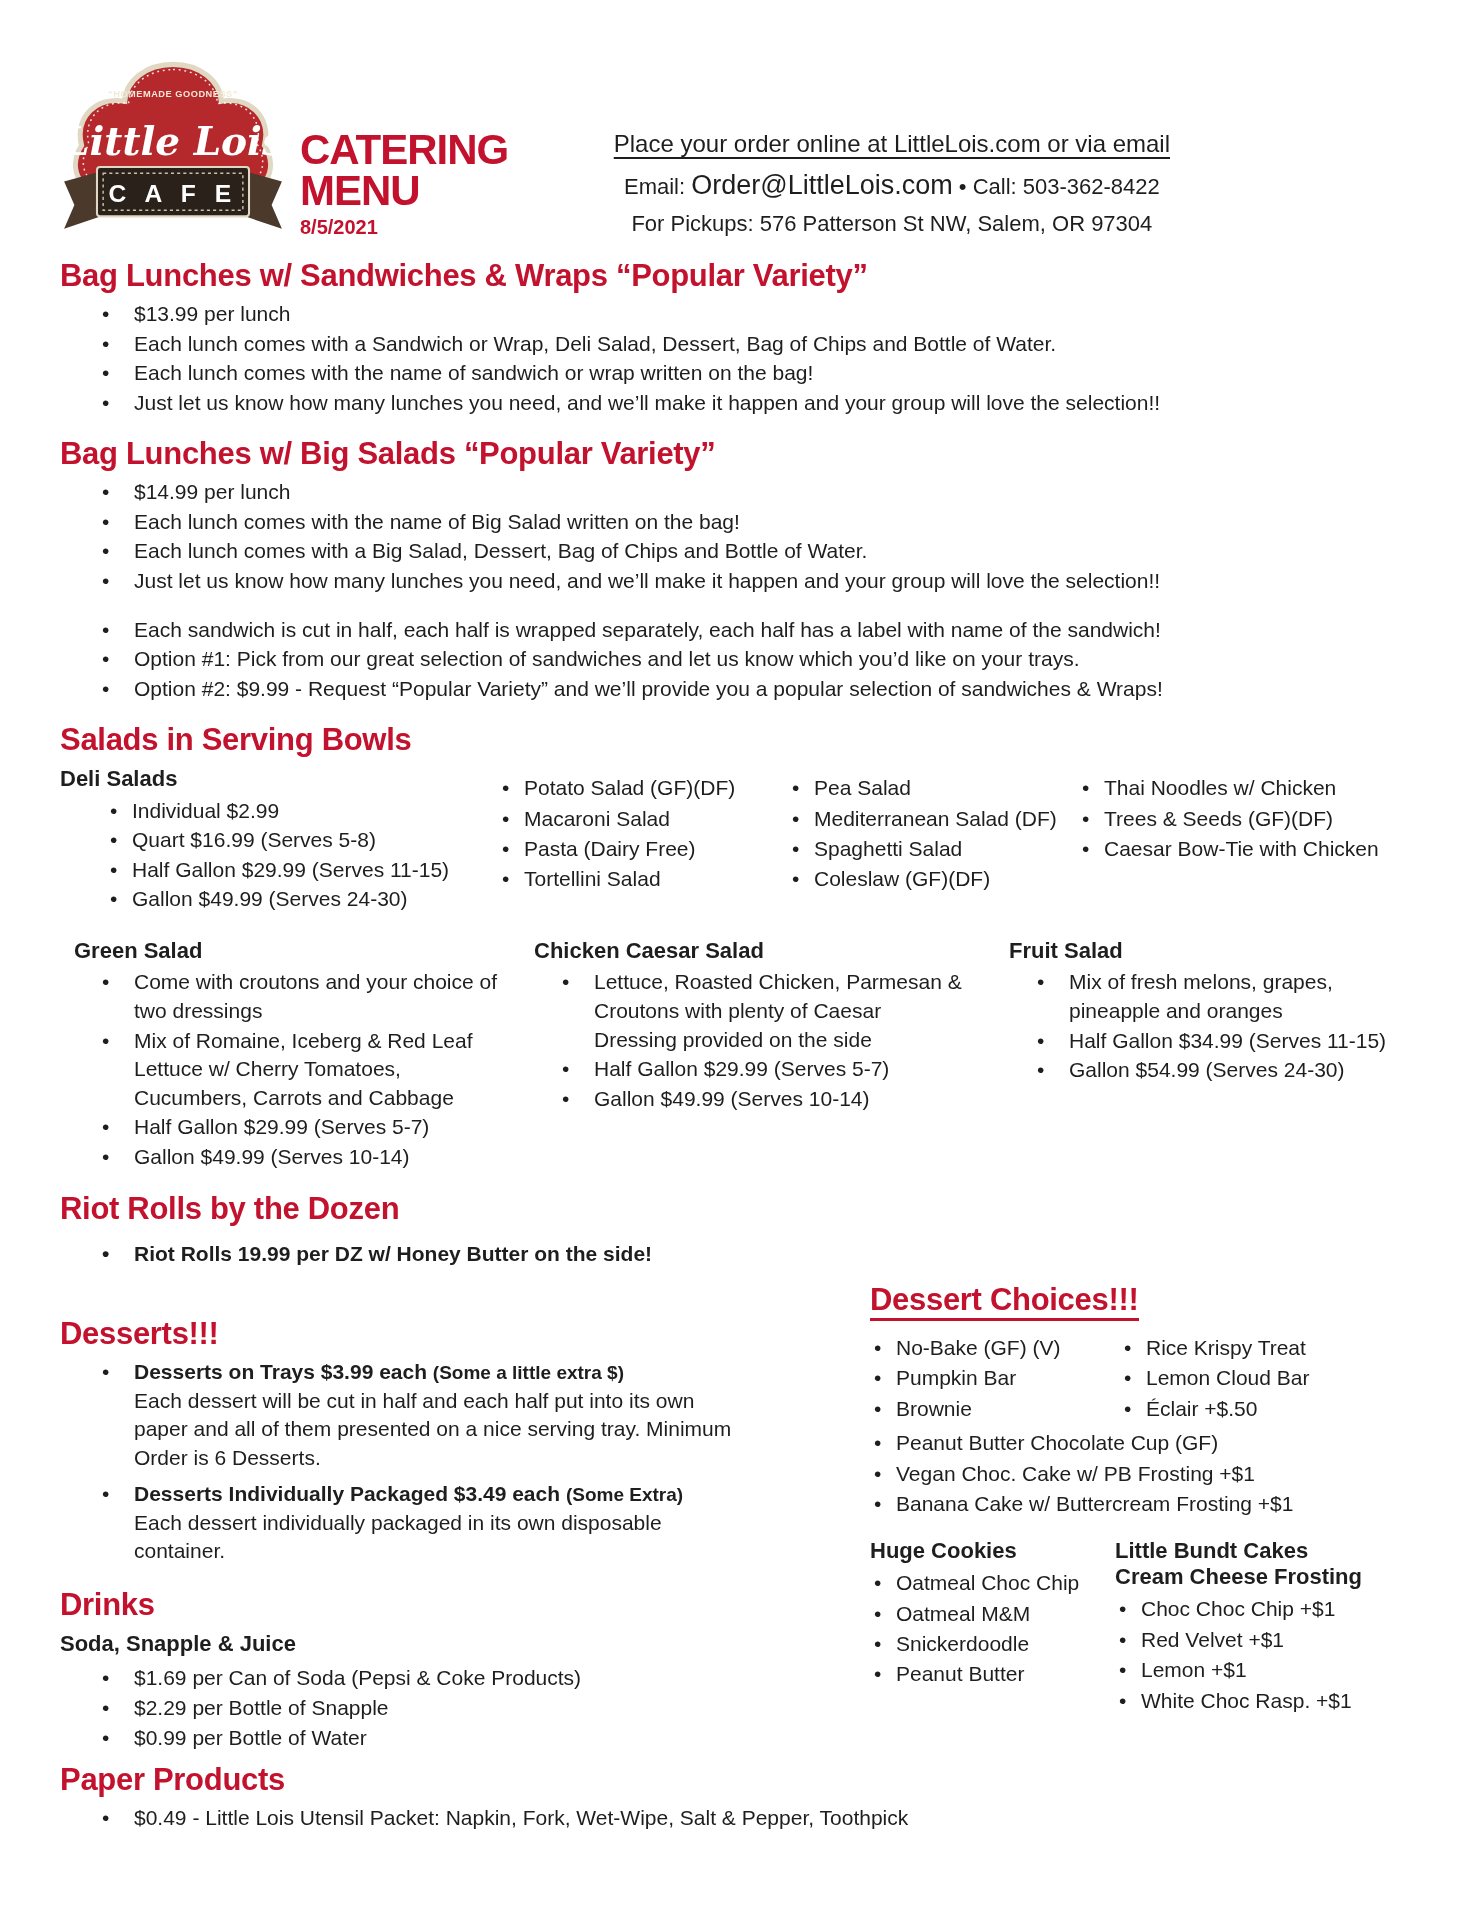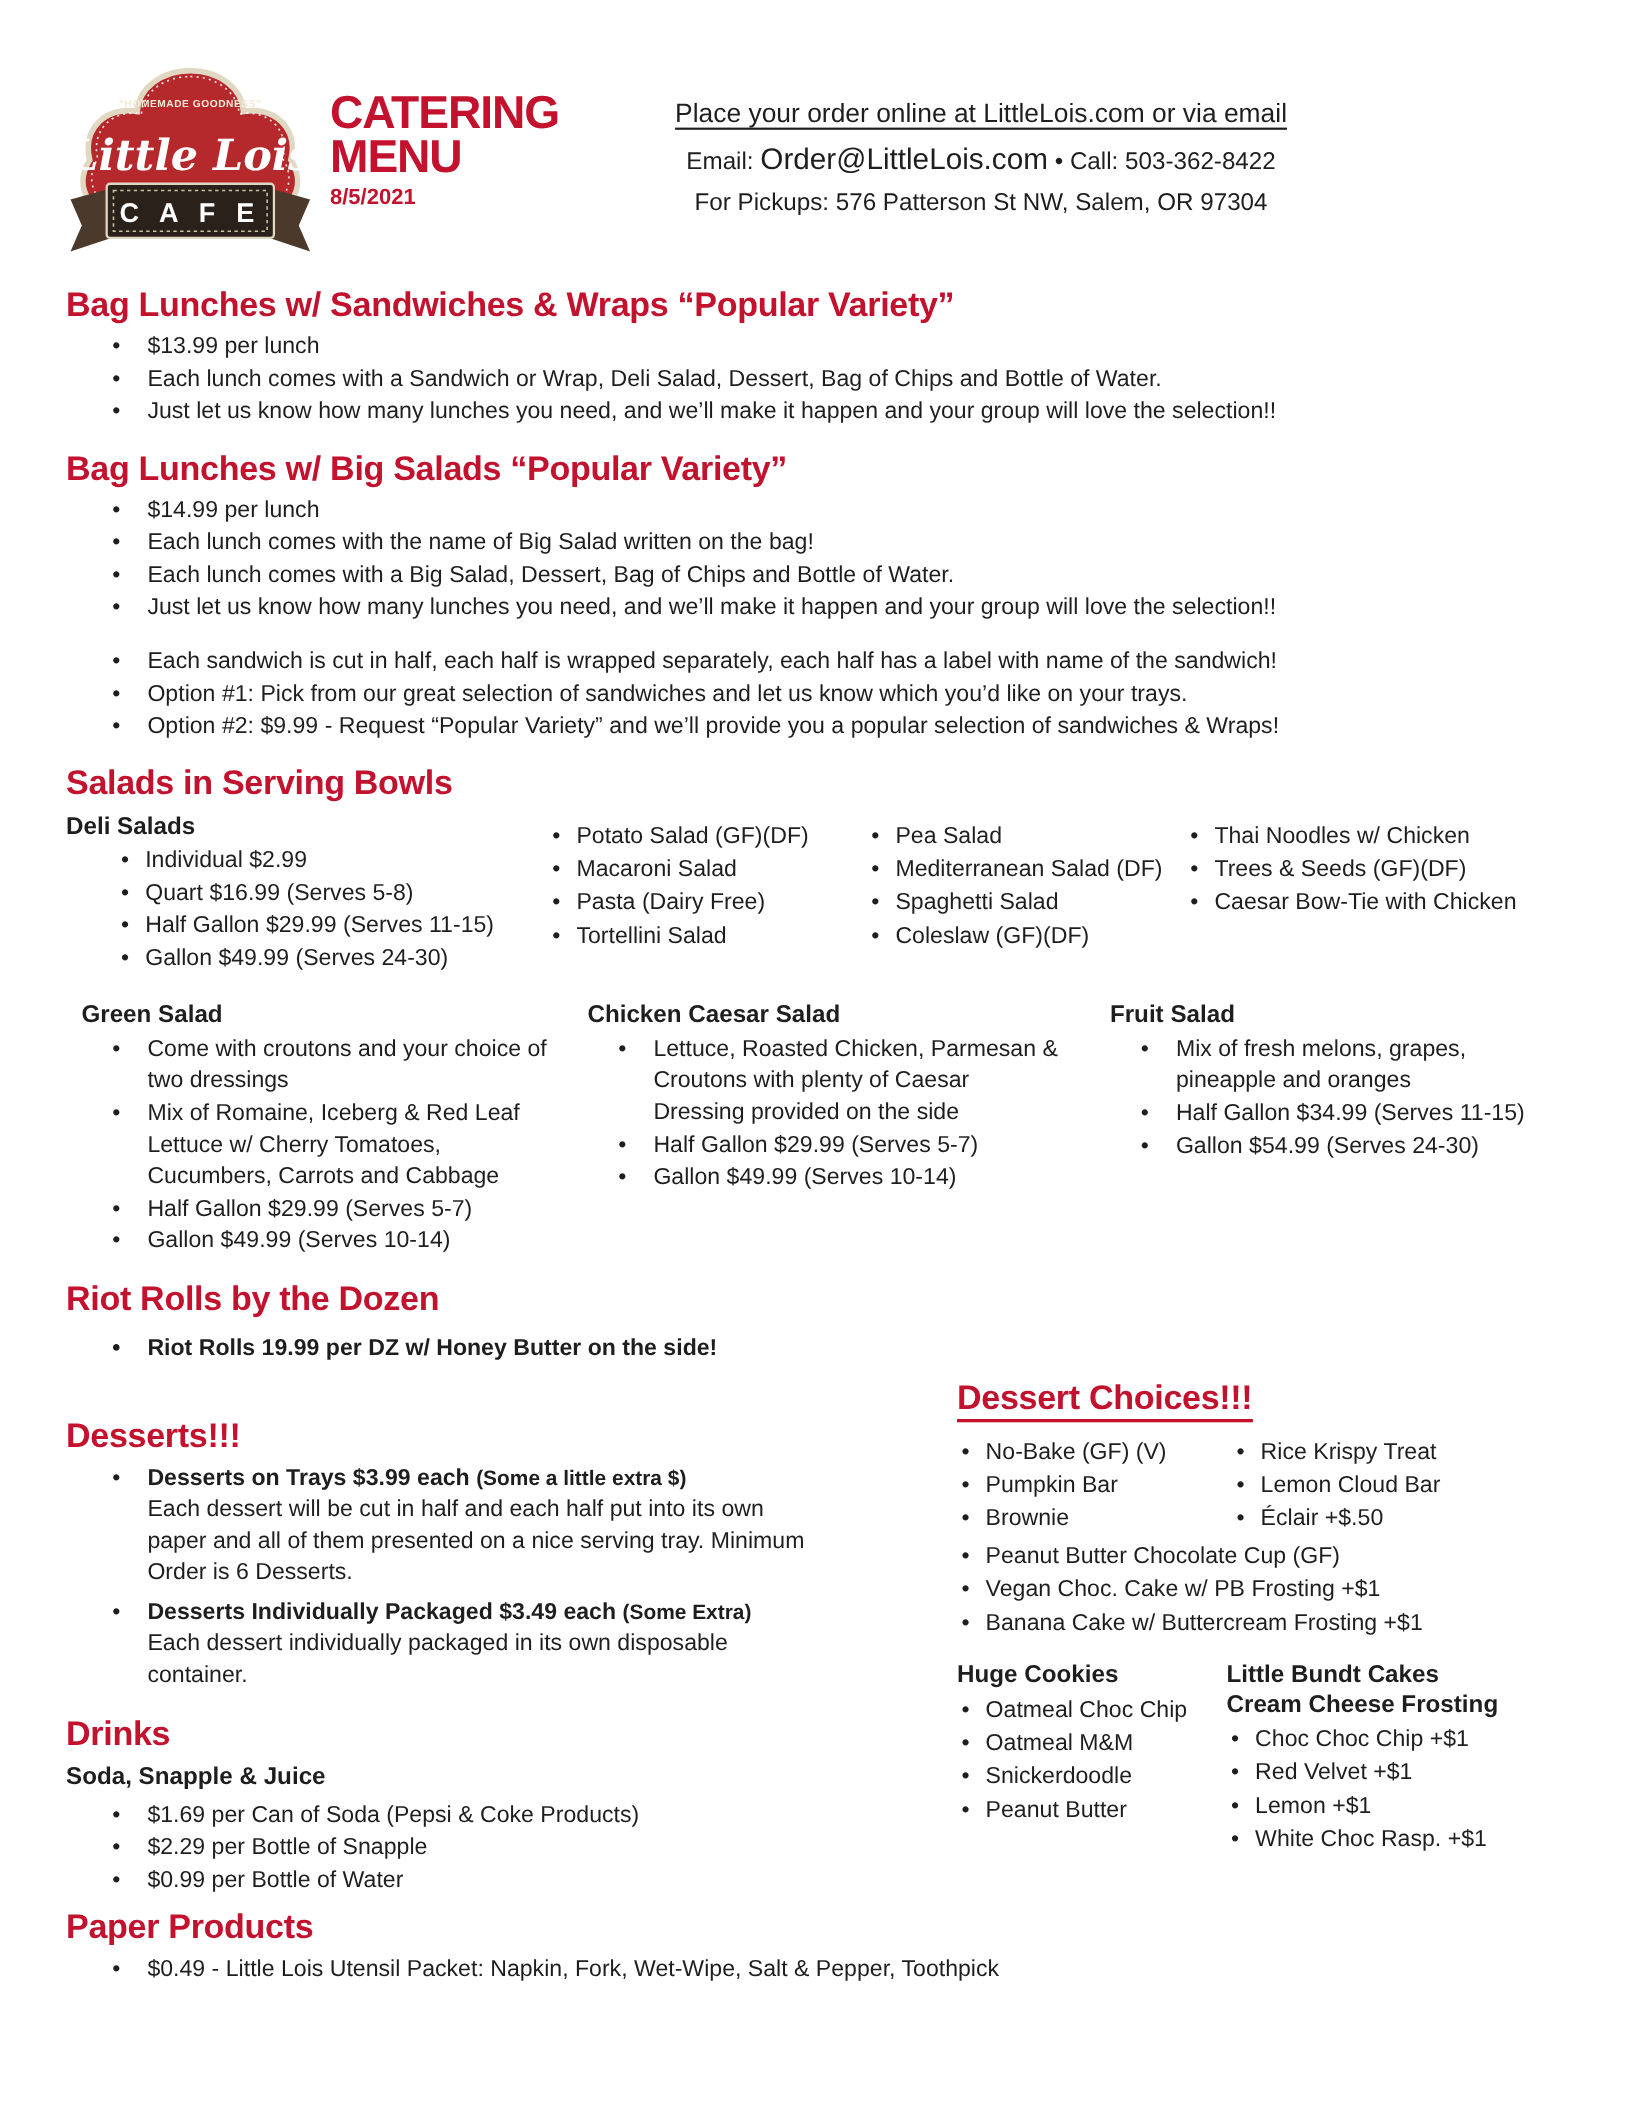--- a/index.html
+++ b/index.html
@@ -12,21 +12,21 @@
   *{box-sizing:border-box}
   html,body{margin:0;padding:0}
   body{
     width:1484px;height:1920px;overflow:hidden;
     background:#ffffff;
     font-family:"Liberation Sans",sans-serif;
     color:var(--text);
     padding:58px 64px 0 60px;
   }
   
-  header{display:flex;align-items:flex-start}
+  header{display:flex;align-items:flex-end}
   .logo{width:226px;flex:none}
   .title-block{margin-left:14px;padding-top:24px;flex:none}
   .t-line{font-size:42px;font-weight:800;color:var(--accent);line-height:.96;letter-spacing:-1px}
   .date{font-size:20px;font-weight:700;color:var(--accent);margin-top:5px}
   .contact{margin-left:auto;margin-right:250px;padding-top:30px;text-align:center;font-size:22px;line-height:1.3}
   .order-line{font-size:24px;text-decoration:underline;text-underline-offset:5px;text-decoration-thickness:2px;margin-bottom:9px}
   .email-line{margin-bottom:7px}
   .email-value{font-size:27px}
   
   .badge{fill:var(--logo-red);stroke:#e0d8c3;stroke-width:5}
@@ -105,20 +105,21 @@
     </div>
     <div>For Pickups: 576 Patterson St NW, Salem, OR 97304</div>
   </div>
 </header>
 
 <section>
   <h2>Bag Lunches w/ Sandwiches &amp; Wraps “Popular Variety”</h2>
   <div class="bullets">
       <div class="b">$13.99 per lunch</div>
       <div class="b">Each lunch comes with a Sandwich or Wrap, Deli Salad, Dessert, Bag of Chips and Bottle of Water.</div>
+      <div class="b">Each lunch comes with the name of sandwich or wrap written on the bag!</div>
       <div class="b">Just let us know how many lunches you need, and we’ll make it happen and your group will love the selection!!</div>
     </div>
 </section>
 
 <section>
   <h2>Bag Lunches w/ Big Salads “Popular Variety”</h2>
   <div class="bullets">
       <div class="b">$14.99 per lunch</div>
       <div class="b">Each lunch comes with the name of Big Salad written on the bag!</div>
       <div class="b">Each lunch comes with a Big Salad, Dessert, Bag of Chips and Bottle of Water.</div>

